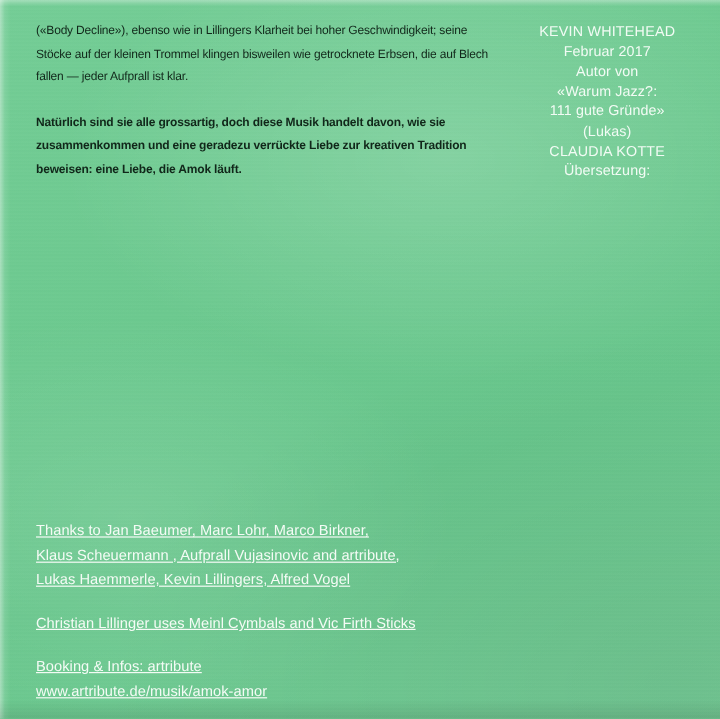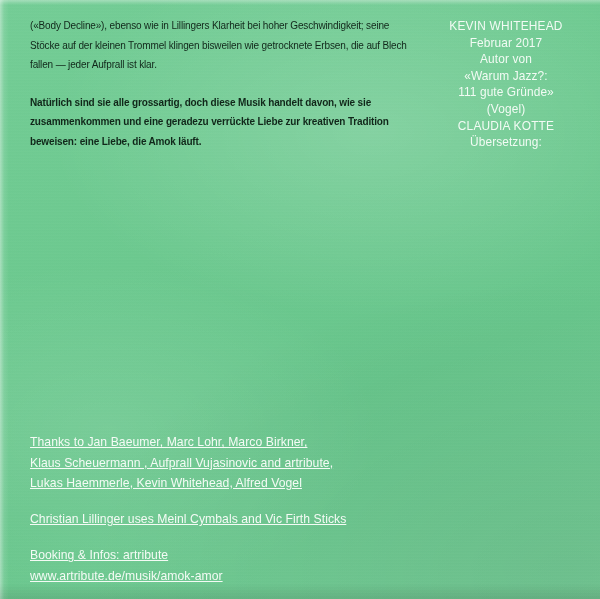--- a/index.html
+++ b/index.html
@@ -114,30 +114,30 @@
     <p>(«Body Decline»), ebenso wie in Lillingers Klarheit bei hoher Geschwindigkeit; seine Stöcke auf der kleinen Trommel klingen bisweilen wie getrocknete Erbsen, die auf Blech fallen — jeder Aufprall ist klar.</p>
     <p>Natürlich sind sie alle grossartig, doch diese Musik handelt davon, wie sie zusammenkommen und eine geradezu verrückte Liebe zur kreativen Tradition beweisen: eine Liebe, die Amok läuft.</p>
   </div>
 
   <div class="credits-block">
     <div class="line name">KEVIN WHITEHEAD</div>
     <div class="line">Februar 2017</div>
     <div class="line">Autor von</div>
     <div class="line">«Warum Jazz?:</div>
     <div class="line">111 gute Gründe»</div>
-    <div class="line">(Vogel)</div>
+    <div class="line">(Lukas)</div>
     <div class="line name">CLAUDIA KOTTE</div>
     <div class="line">Übersetzung:</div>
   </div>
 
   <div class="footer">
     <div class="grp">
       <div class="line">Thanks to Jan Baeumer, Marc Lohr, Marco Birkner,</div>
       <div class="line">Klaus Scheuermann , Aufprall Vujasinovic and artribute,</div>
-      <div class="line">Lukas Haemmerle, Kevin Whitehead, Alfred Vogel</div>
+      <div class="line">Lukas Haemmerle, Kevin Lillingers, Alfred Vogel</div>
     </div>
     <div class="grp">
       <div class="line">Christian Lillinger uses Meinl Cymbals and Vic Firth Sticks</div>
     </div>
     <div class="grp">
       <div class="line">Booking &amp; Infos: artribute</div>
       <div class="line">www.artribute.de/musik/amok-amor</div>
     </div>
   </div>
 

